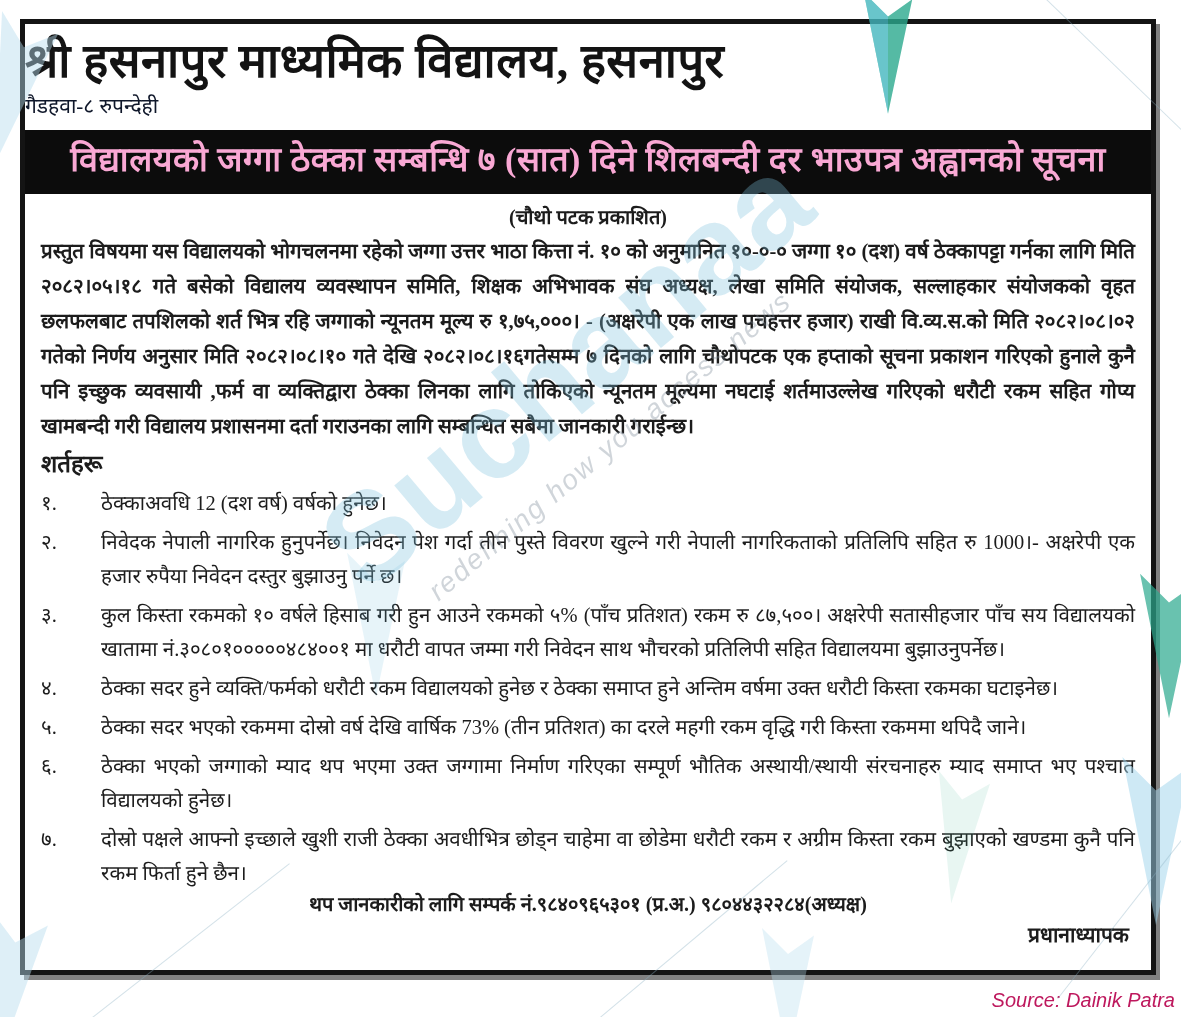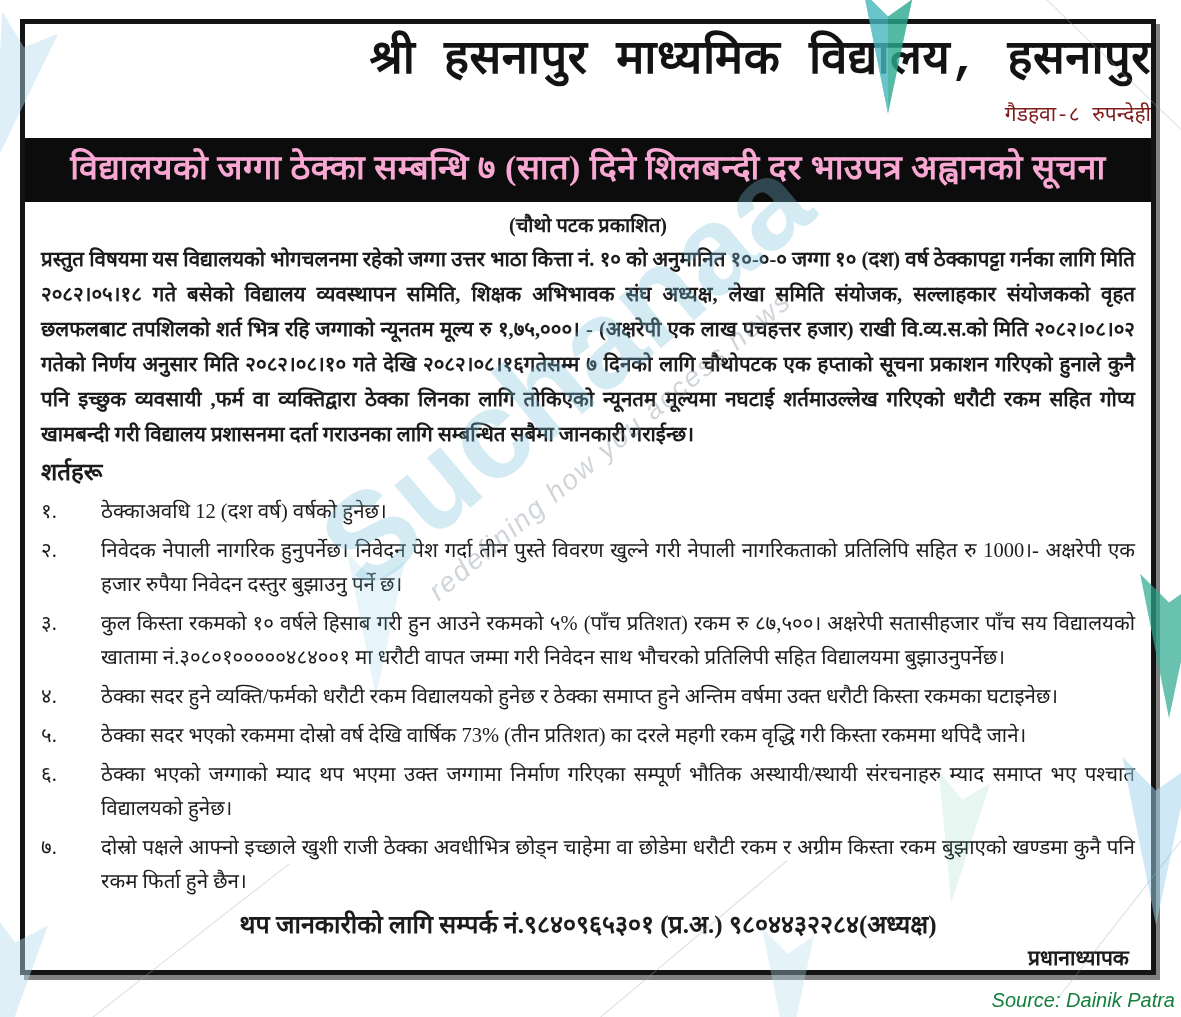--- a/index.html
+++ b/index.html
@@ -20,23 +20,23 @@
   .notice-box {
     position:absolute; left:20px; top:19px;
     width:1136px; height:956px;
     box-sizing:border-box;
     background:#ffffff;
     border:5px solid #141414;
     box-shadow:4px 5px 0 rgba(25,25,25,0.55);
     z-index:2;
   }
 
-  .header { text-align:right; padding-top:12px;font-family:Liberation Mono, monospace; }
+  .header { text-align:left; padding-top:12px; }
   .school-name { font-size:47px; font-weight:bold; color:#131313; line-height:50px; letter-spacing:0.5px; }
-  .school-address { font-size:21px; margin-top:13px; color:#7f1d1d; }
+  .school-address { font-size:21px; margin-top:5px; color:#0f172a; }
 
   .banner {
     margin-top:11px;
     background:#0c0c0c;
     color:#f9a8d4;
     text-align:center;
     font-size:34px; font-weight:bold;
     padding:9px 4px 13px 4px;
     line-height:42px;
     letter-spacing:0.5px;
@@ -52,27 +52,27 @@
     font-weight:bold;
   }
 
   .cond-heading { font-size:24px; font-weight:bold; padding:5px 29px 0 16px; line-height:30px; }
 
   .cond-list { padding:2px 16px 0 16px; }
   .cond-item { display:flex; margin-top:5px; font-size:20.5px; line-height:34px; }
   .cond-num { flex:0 0 60px; }
   .cond-text { flex:1; text-align:justify; }
 
-  .contact-line { text-align:center; font-weight:bold; font-size:25px; margin-top:8px; }
+  .contact-line { text-align:center; font-weight:bold; font-size:20px; margin-top:0; }
   .signatory { text-align:right; font-weight:bold; font-size:21px; padding-right:22px; margin-top:3px;font-family:Liberation Mono, monospace; }
 
   .source-credit {
     position:absolute; right:6px; top:989px;
     font-family:"Liberation Sans", sans-serif;
-    font-style:italic; font-size:20px; color:#15803d;
+    font-style:italic; font-size:20px; color:#be185d;
     z-index:3;
   }
 
   
   .wm-brand {
     position:absolute; left:235px; top:300px; width:660px;
     transform:rotate(-40deg);
     font-family:"Liberation Sans", sans-serif;
     font-size:125px; font-weight:bold;
     color:rgba(125,192,222,0.32);

